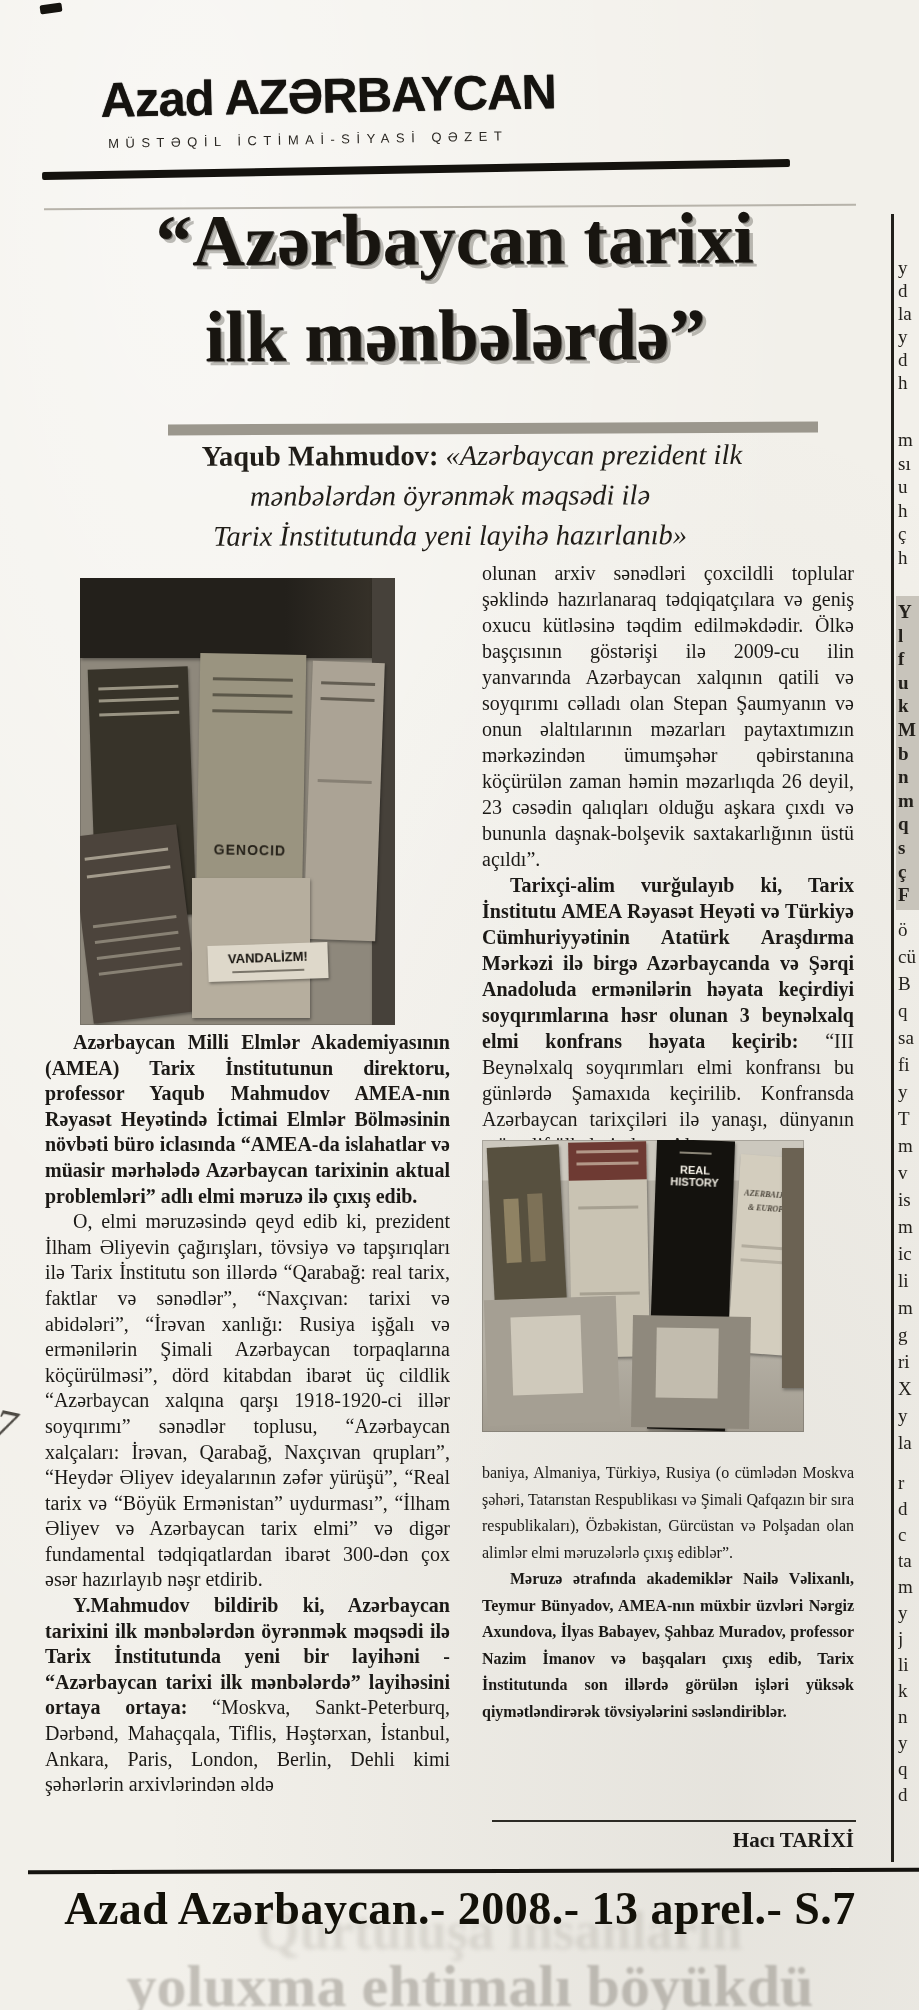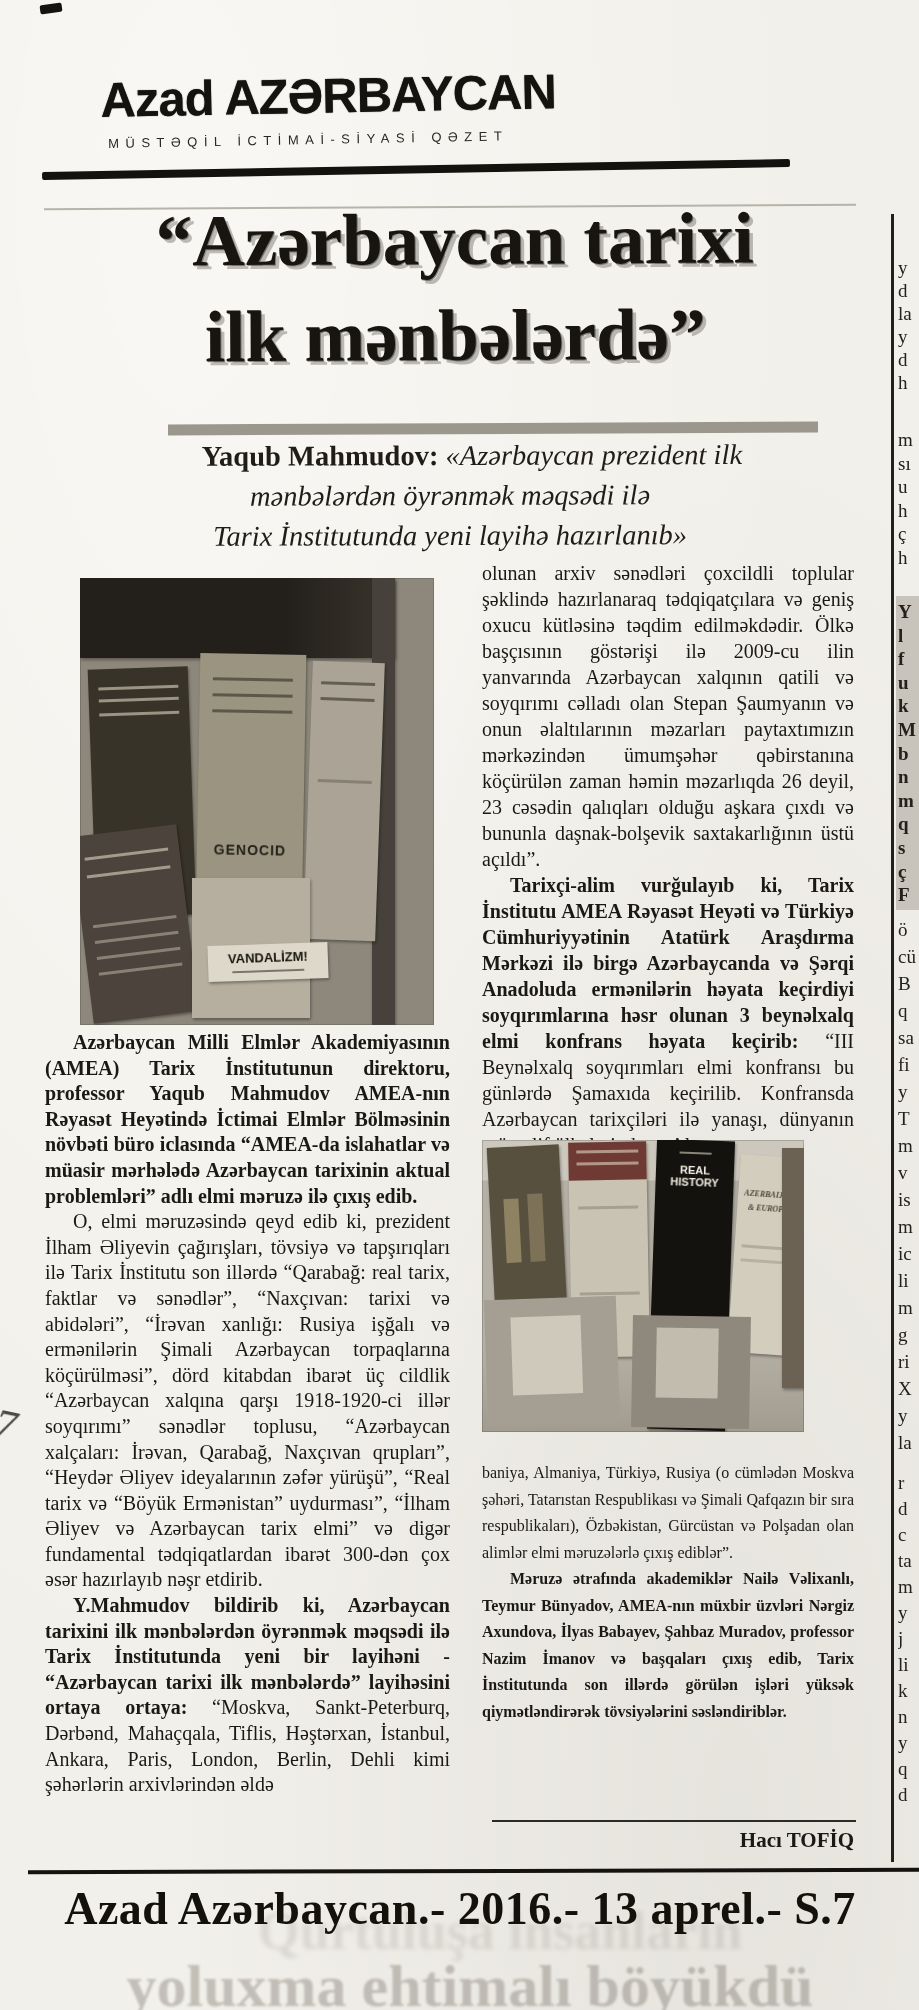--- a/index.html
+++ b/index.html
@@ -32,21 +32,21 @@
             text-shadow:4px 4px 0 rgba(70,66,60,.34), 1px 1px 0 rgba(40,38,34,.5);}
   .headline-bar{left:168px;top:423px;width:650px;height:11px;background:#9b978d;transform:rotate(-0.25deg);}
 
   
   .subhead{left:20px;top:436px;width:860px;text-align:center;font-size:28.5px;line-height:40px;
            font-style:italic;color:#201d18;transform:rotate(-0.2deg);}
   .subhead .spk{font-style:normal;font-weight:bold;margin-left:44px;}
 
   
   .photo{overflow:hidden;box-shadow:0 0 0 1px rgba(60,56,50,.25) inset;}
-  .photo1{left:80px;top:578px;width:354px;height:447px;background:#8e887c;}
+  .photo1{left:80px;top:578px;width:315px;height:447px;background:#8e887c;}
   .photo2{left:482px;top:1140px;width:322px;height:292px;
           background:linear-gradient(#ccc8be 0 40px,#b5b0a5 41px 70%,#a29c90 100%);}
   .book{position:absolute;box-shadow:1px 2px 3px rgba(0,0,0,.35);}
   .blines{position:absolute;left:10%;right:10%;height:3px;background:rgba(235,228,205,.55);}
   .dlines{position:absolute;left:12%;right:12%;height:3px;background:rgba(40,36,28,.55);}
   .p1top{left:0;top:0;width:315px;height:80px;background:linear-gradient(90deg,#23201b 0 65%,#3a352c 100%);}
   .p1rstrip{left:292px;top:0;width:23px;height:447px;background:#46413a;}
   .lbl{position:absolute;text-align:center;font-family:"Liberation Sans",sans-serif;font-weight:bold;filter:blur(.4px);}
 
   
@@ -184,21 +184,21 @@
       <div style="position:absolute;left:24px;top:12px;width:62px;height:70px;background:#c2bcae;"></div>
     </div>
   </div>
 
   <div class="col rightcol-bot">
     <p>baniya, Almaniya, Türkiyə, Rusiya (o cümlədən Moskva şəhəri, Tatarıstan Respublikası və Şimali Qafqazın bir sıra respublikaları), Özbəkistan, Gürcüstan və Polşadan olan alimlər elmi məruzələrlə çıxış ediblər”.</p>
     <p class="b ind">Məruzə ətrafında akademiklər Nailə Vəlixanlı, Teymur Bünyadov, AMEA-nın müxbir üzvləri Nərgiz Axundova, İlyas Babayev, Şahbaz Muradov, professor Nazim İmanov və başqaları çıxış edib, Tarix İnstitutunda son illərdə görülən işləri yüksək qiymətləndirərək tövsiyələrini səsləndiriblər.</p>
   </div>
 
   <div class="abs byline-rule"></div>
-  <div class="abs byline">Hacı TOFİQ</div>
+  <div class="abs byline">Hacı TARİXİ</div>
 
   <div class="abs divider-v"></div>
   <div class="abs edge-gray"></div>
   <div class="abs edge e1 pre">y
 d
 la
 y
 d
 h</div>
   <div class="abs edge e2 pre">m
@@ -251,16 +251,16 @@
 k
 n
 y
 q
 d</div>
 
   <div class="abs hand-mark">7</div>
 
   <div class="abs ghost1">Qurtuluşa insanların</div>
   <div class="abs bottom-rule"></div>
-  <div class="abs citation">Azad Azərbaycan.- 2016.- 13 aprel.- S.7</div>
+  <div class="abs citation">Azad Azərbaycan.- 2008.- 13 aprel.- S.7</div>
   <div class="abs ghost2">yoluxma ehtimalı böyükdü</div>
 
 </div>
 
 </body></html>

